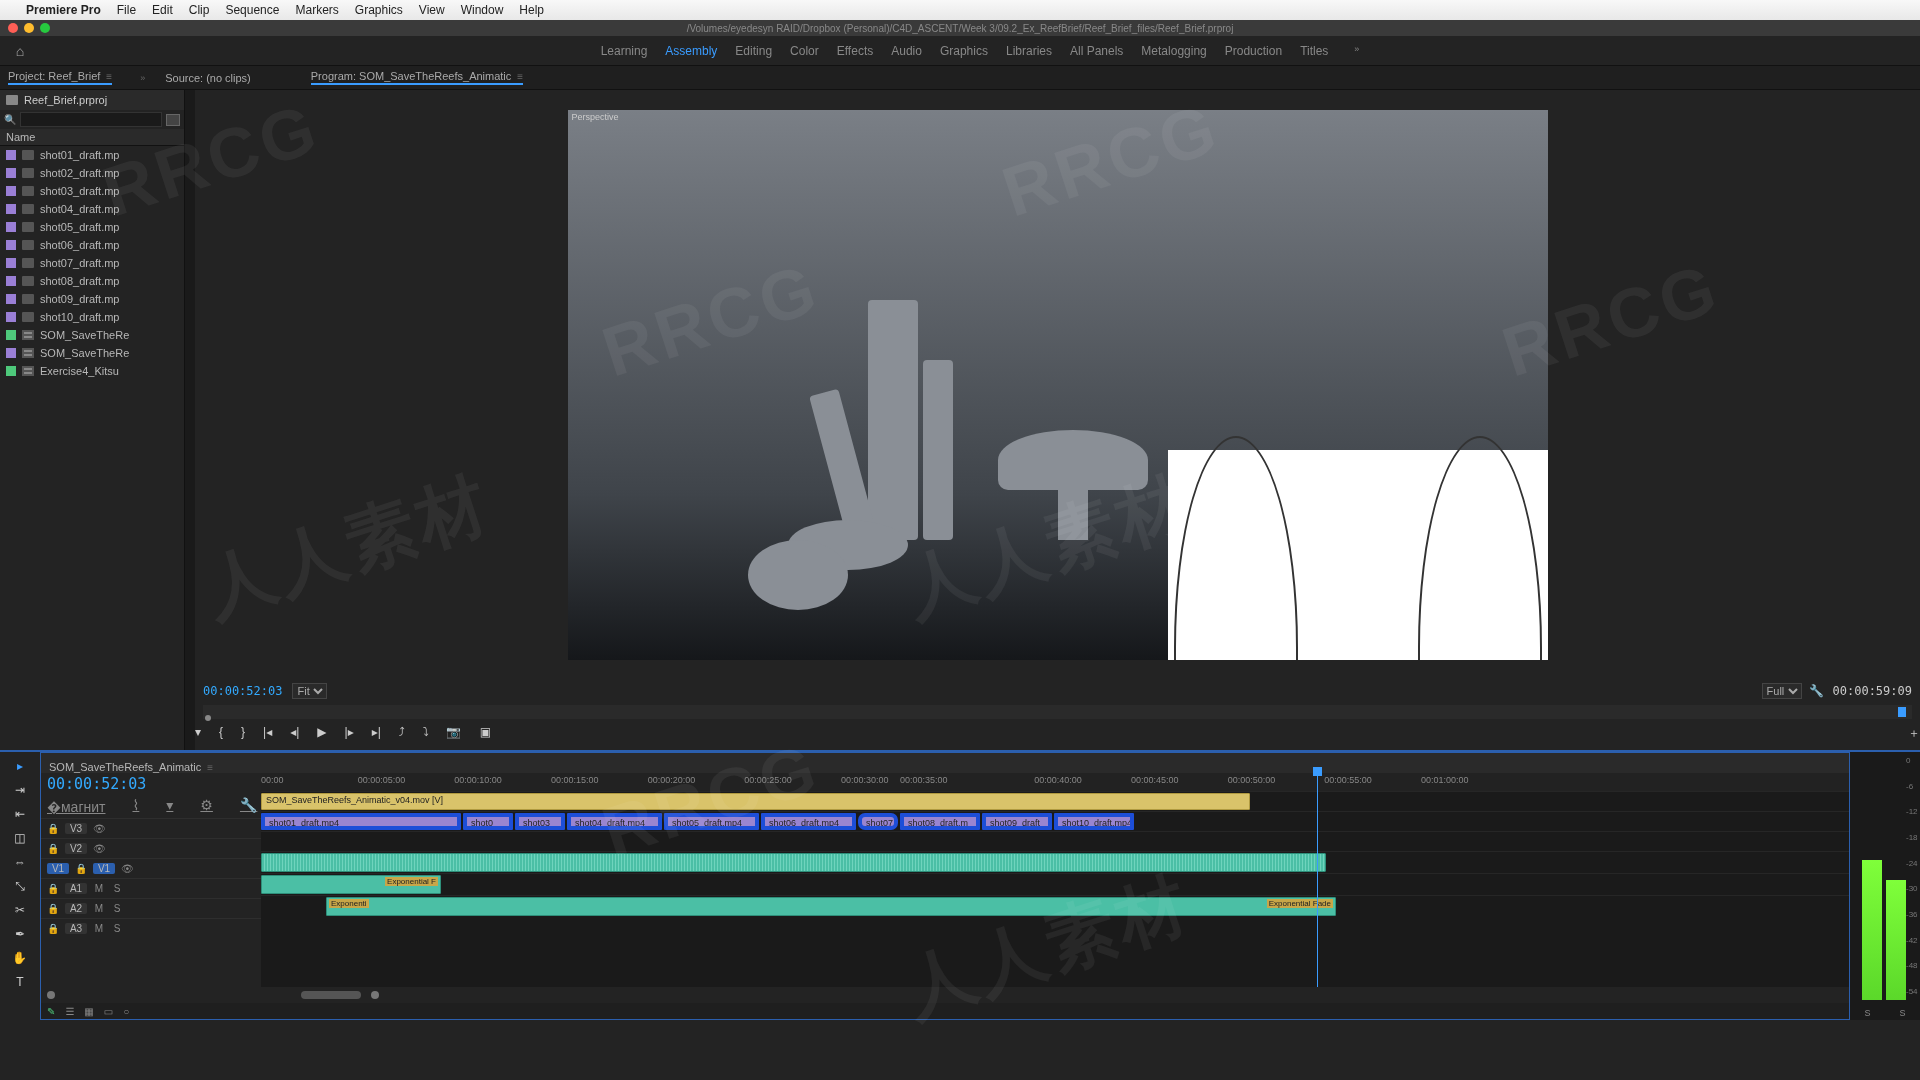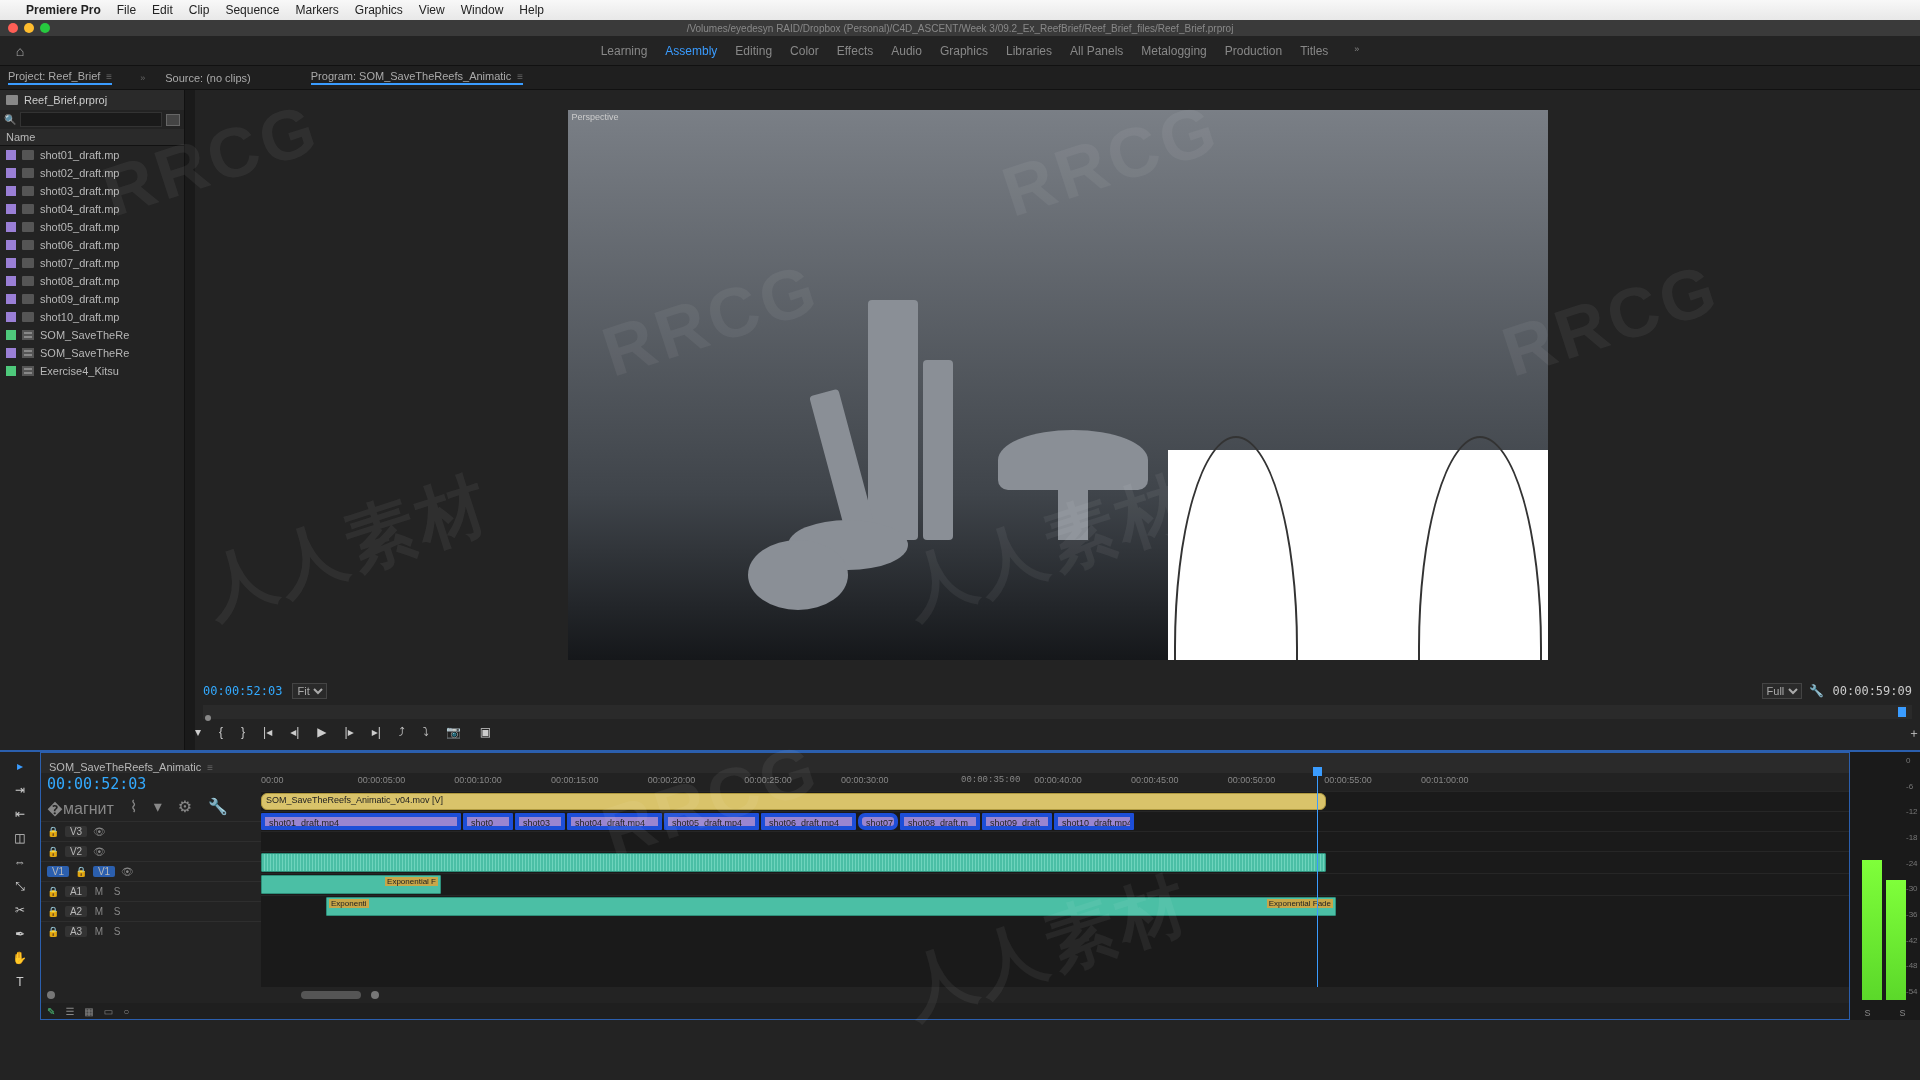--- a/index.html
+++ b/index.html
@@ -82,21 +82,21 @@
 .timeline-area { height: 270px; display:flex; border-top:2px solid #2b5fae; }
 .tl-tools { width: 40px; background:#232323; display:flex; flex-direction:column; align-items:center; padding-top:6px; gap:8px; }
 .tool { width:16px; height:16px; color:#ccc; font-size:12px; display:flex; align-items:center; justify-content:center; }
 .tool.active { color:#3a9cff; }
 
 .timeline-main { flex:1; background:#1d1d1d; display:flex; flex-direction:column; border:1px solid #2b5fae; }
 .tl-tab { height:20px; background:#2a2a2a; display:flex; align-items:flex-end; padding:0 8px; font-size:11px; }
 .track-headers { width: 220px; background:#232323; }
 .tl-timecode-row { display:flex; align-items:center; padding:2px 6px; gap:10px; }
 .tl-timecode-row .tc { color:#33aaff; font-family:monospace; font-size:15px; }
-.tl-mini-tools { display:flex; gap:16px; padding:2px 6px; font-size:16px; color:#888; }
+.tl-mini-tools { display:flex; gap:27px; padding:2px 6px; font-size:14px; color:#888;text-decoration:underline; }
 .track-head { height:20px; display:flex; align-items:center; gap:6px; padding:0 6px; font-size:10px; border-top:1px solid #2e2e2e; }
 .track-head .lbl { width:22px; text-align:center; background:#333; border-radius:2px; }
 .track-head .lbl.sel { background:#2b5fae; }
 .track-head .ico { width:12px; text-align:center; color:#888; }
 .tl-body { flex:1; position:relative; background:#1a1a1a; }
 .ruler { height:18px; background:#222; position:relative; font-size:9px; color:#888; display:flex; }
 .ruler span { position:absolute; top:2px; }
 .tracks-area { position:relative; }
 .track-row { height:20px; border-top:1px solid #262626; position:relative; }
 .track-row.audio { height:22px; }
@@ -378,30 +378,30 @@
       </div>
       <div class="tl-body">
         <div class="ruler" id="tl-ruler">
             <span style="left: 0px;">00:00</span>
             <span style="left: 96.6667px;">00:00:05:00</span>
             <span style="left: 193.333px;">00:00:10:00</span>
             <span style="left: 290px;">00:00:15:00</span>
             <span style="left: 386.667px;">00:00:20:00</span>
             <span style="left: 483.333px;">00:00:25:00</span>
             <span style="left: 580px;">00:00:30:00</span>
-            <span style="left: 700px; font-family: Liberation Mono, monospace;">00:00:35:00</span>
+            <span style="left: 639px;">00:00:35:00</span>
             <span style="left: 773.333px;">00:00:40:00</span>
             <span style="left: 870px;">00:00:45:00</span>
             <span style="left: 966.667px;">00:00:50:00</span>
             <span style="left: 1063.33px;">00:00:55:00</span>
             <span style="left: 1160px;">00:01:00:00</span>
           </div>
         <div class="tracks-area" id="tracks-area">
             <div class="track-row">
-              <div class="clip yellow" style="left: 0px; width: 1065px; border-radius: 6px;">SOM_SaveTheReefs_Animatic_v04.mov [V]</div>
+              <div class="clip yellow" style="left: 0px; width: 989px;">SOM_SaveTheReefs_Animatic_v04.mov [V]</div>
             </div>
             <div class="track-row">
               <div class="clip violet" style="left: 0px; width: 200px;">shot01_draft.mp4</div>
               <div class="clip violet" style="left: 202px; width: 50px;">shot0</div>
               <div class="clip violet" style="left: 254px; width: 50px;">shot03_</div>
               <div class="clip violet" style="left: 306px; width: 95px;">shot04_draft.mp4</div>
               <div class="clip violet" style="left: 403px; width: 95px;">shot05_draft.mp4</div>
               <div class="clip violet" style="left: 500px; width: 95px;">shot06_draft.mp4</div>
               <div class="clip violet" style="left: 597px; width: 40px; border-radius: 7px;">shot07_</div>
               <div class="clip violet" style="left: 639px; width: 80px;">shot08_draft.m</div>

